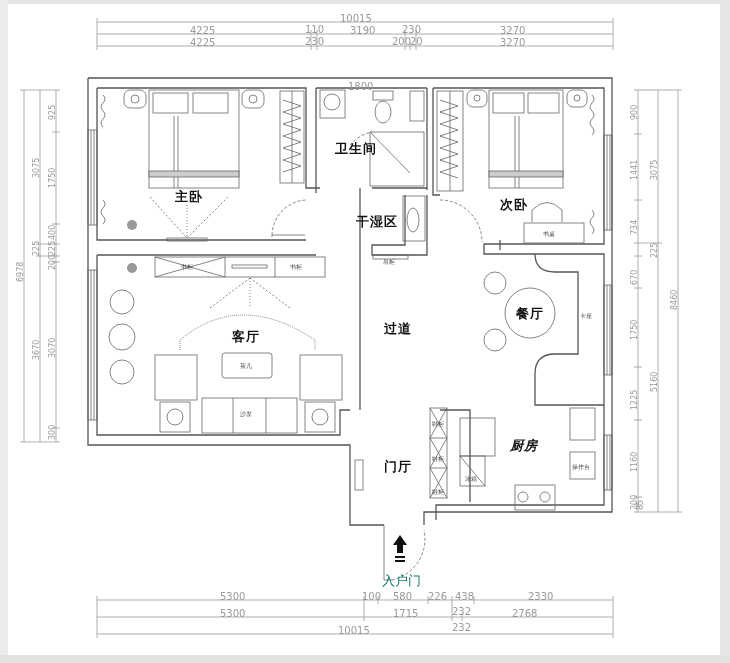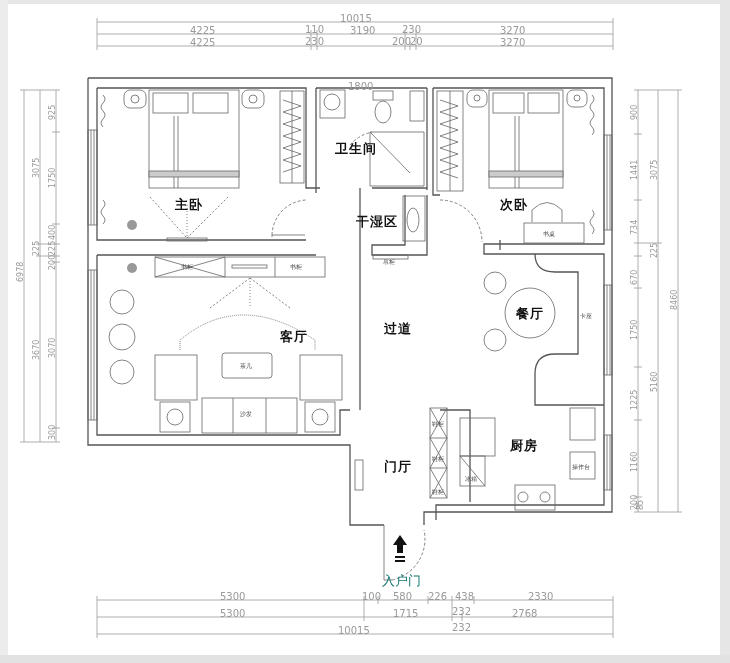--- a/index.html
+++ b/index.html
@@ -235,28 +235,28 @@
       <path d="M392 580 A 42 42 0 0 0 424 530" stroke-dasharray="3,2"></path>
     </g>
 
     <g>
       <path d="M400 535 L393 545 L397 545 L397 553 L403 553 L403 545 L407 545 Z" fill="#111"></path>
       <rect x="395" y="556" width="10" height="2" fill="#111"></rect>
       <rect x="395" y="560" width="10" height="2" fill="#111"></rect>
     </g>
   </svg>
 
-  <div class="room-label" style="left:175px; top:196px;">主卧</div>
+  <div class="room-label" style="left:175px; top:188px;">主卧</div>
   <div class="room-label" style="left:335px; top:140px;">卫生间</div>
   <div class="room-label" style="left:356px; top:213px;">干湿区</div>
   <div class="room-label" style="left:500px; top:196px;text-align:right;">次卧</div>
-  <div class="room-label" style="left:232px; top:328px;margin-left:48px;">客厅</div>
+  <div class="room-label" style="left:232px; top:328px;">客厅</div>
   <div class="room-label" style="left:384px; top:320px;">过道</div>
   <div class="room-label" style="left:516px; top:305px;font-family:Liberation Serif, serif;">餐厅</div>
-  <div class="room-label" style="left:510px; top:437px;">厨房</div>
+  <div class="room-label" style="left:510px; top:437px;font-style:italic;">厨房</div>
   <div class="room-label" style="left:384px; top:458px;">门厅</div>
   <div class="entry-label" style="left:382px; top:572px;">入户门</div>
 
   <div class="furn-label" style="left:181px; top:263px;">书柜</div>
   <div class="furn-label" style="left:290px; top:263px;">书柜</div>
   <div class="furn-label" style="left:240px; top:362px;">茶几</div>
   <div class="furn-label" style="left:240px; top:410px;">沙发</div>
   <div class="furn-label" style="left:543px; top:230px;">书桌</div>
   <div class="furn-label" style="left:383px; top:258px;">吊柜</div>
   <div class="furn-label" style="left:580px; top:312px;">卡座</div>

